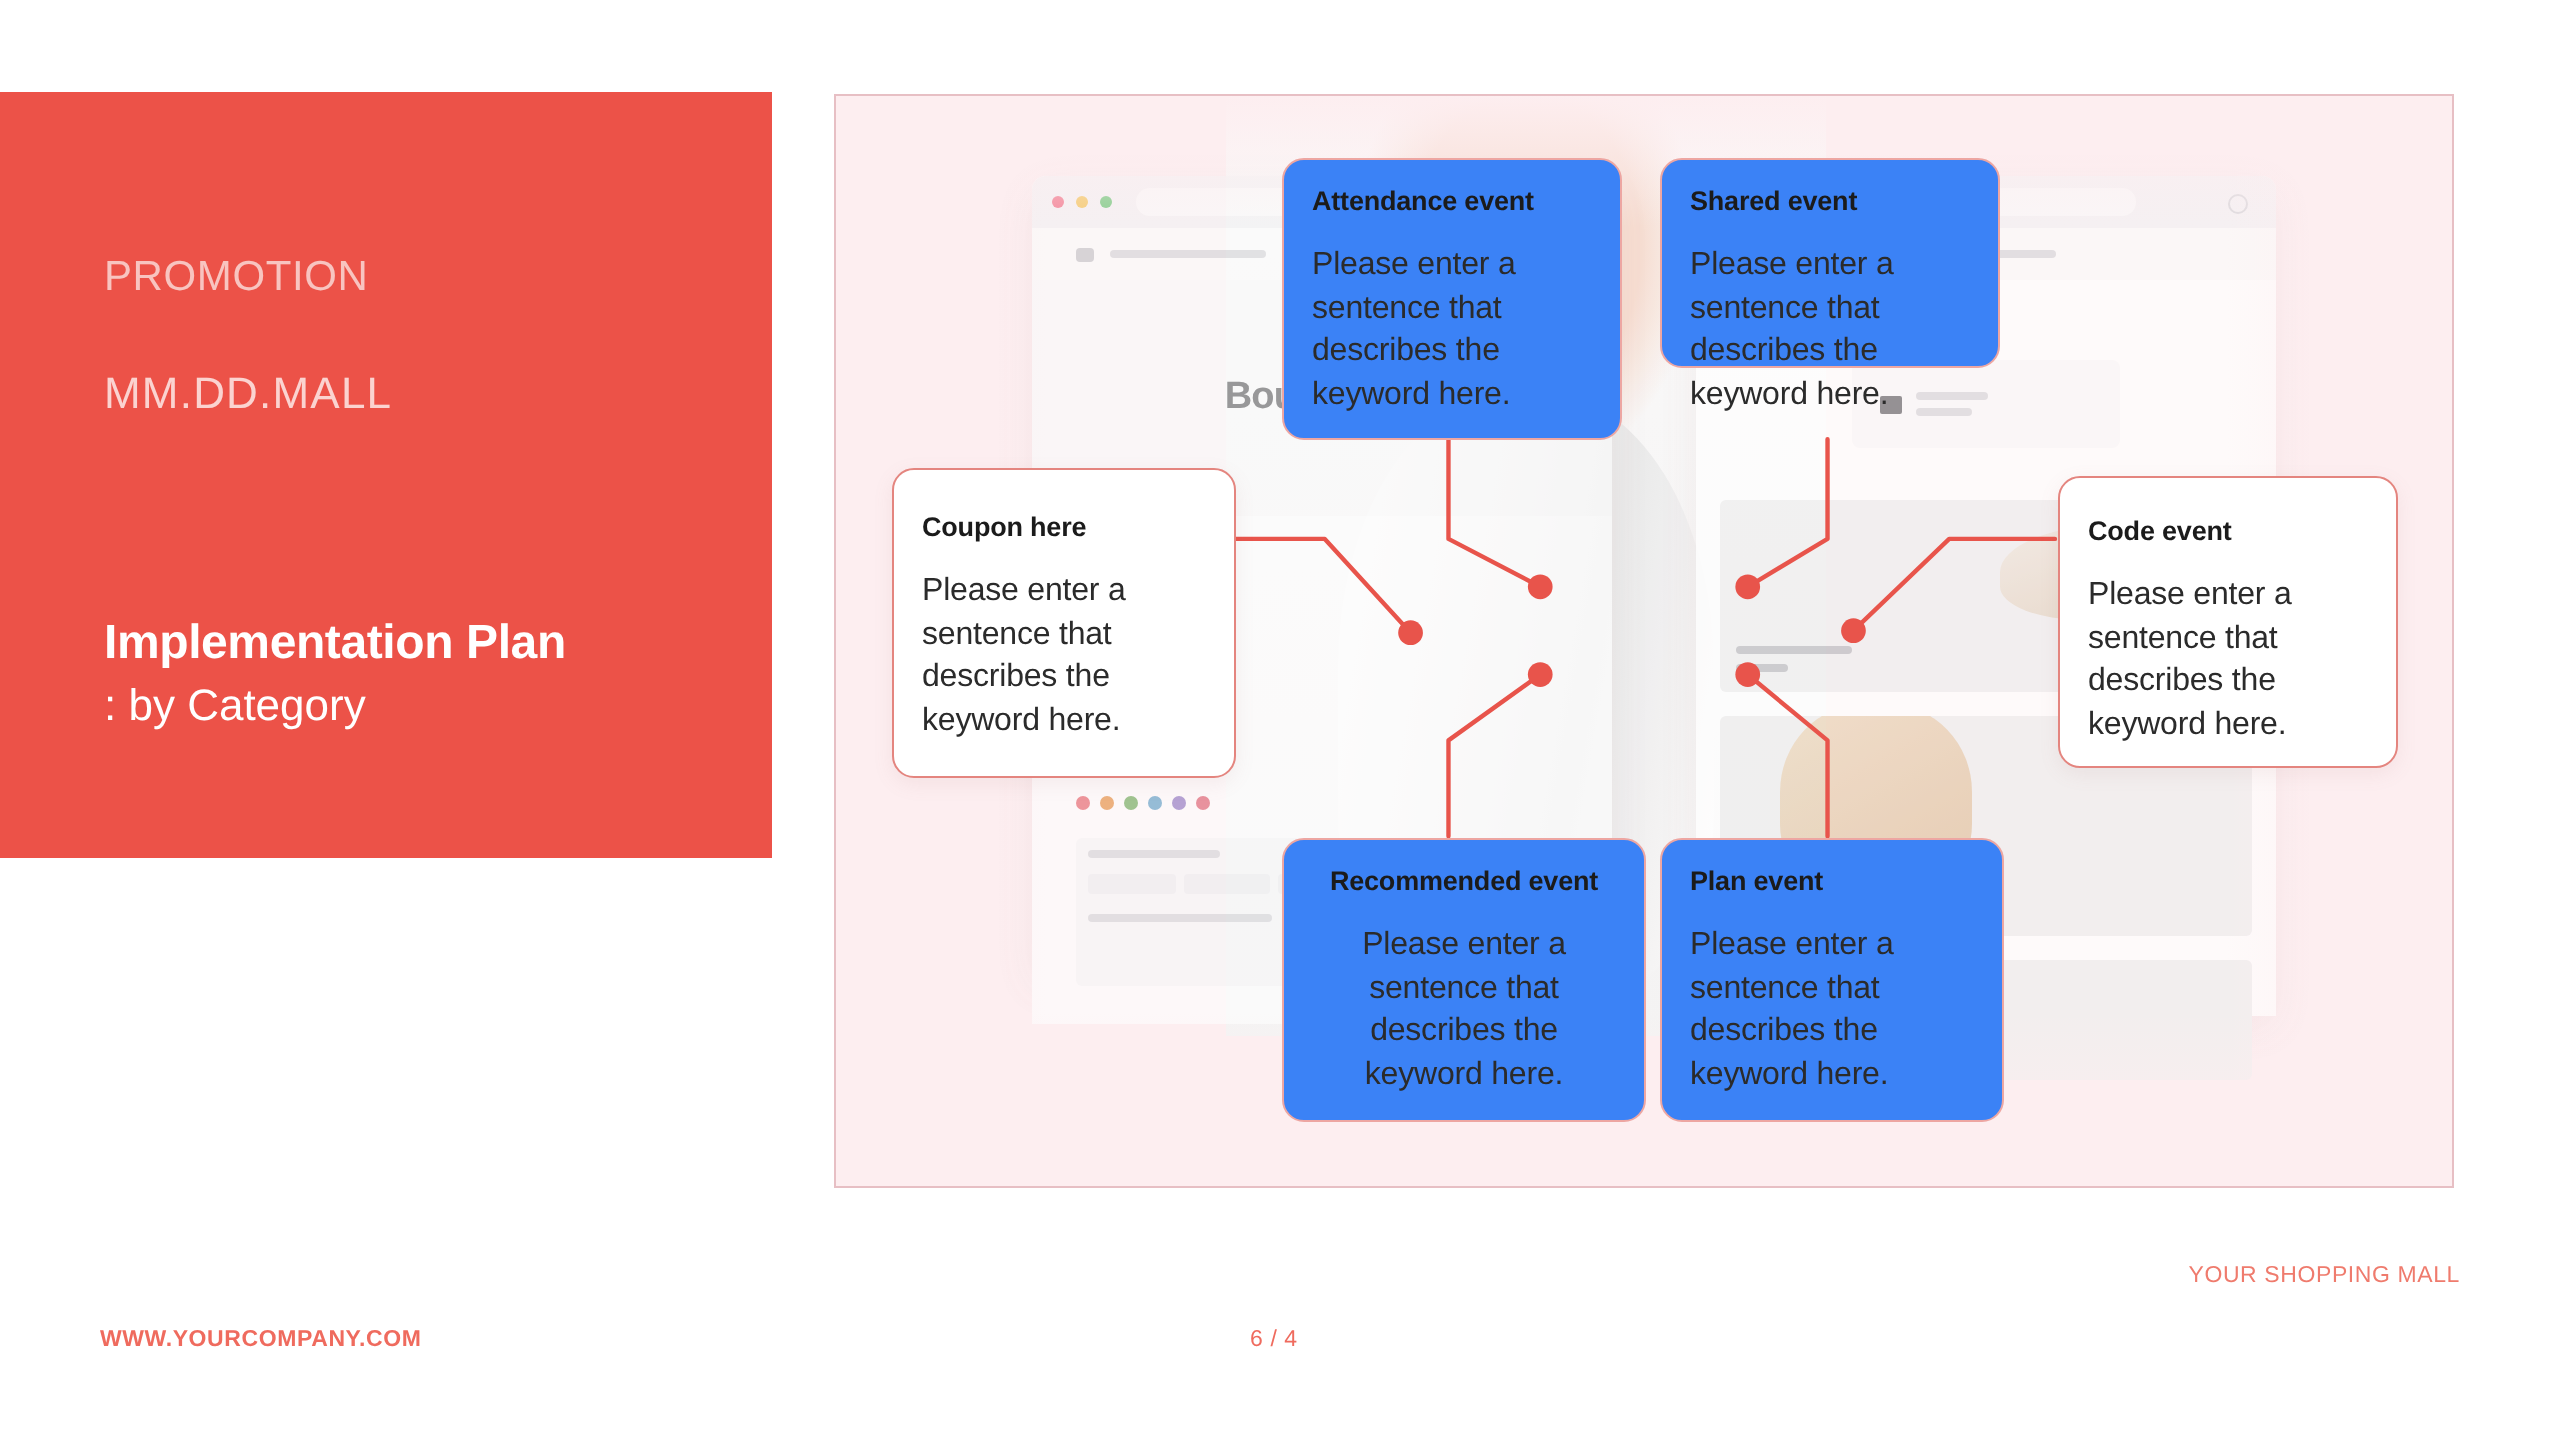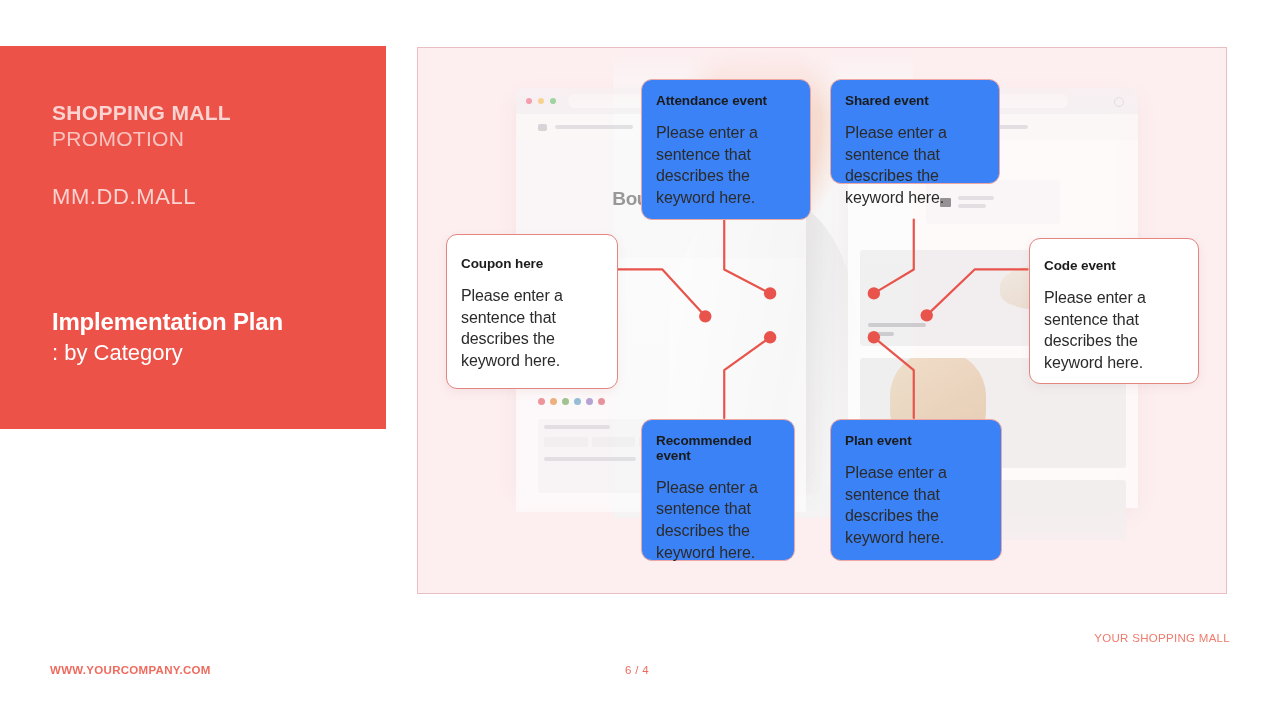--- a/index.html
+++ b/index.html
@@ -149,21 +149,20 @@
   }
   .footer-right{
     position:absolute;right:50px;top:632px;
     font-size:11.5px;letter-spacing:.3px;color:#ef7b6d;
   }
 </style>
 </head>
 <body>
 
 <div class="left-panel">
-  <div class="kicker-strong">SHOPPING MALL</div>
   <div class="kicker-light">PROMOTION</div>
   <div class="date-line">MM.DD.MALL</div>
   <div class="main-title">Implementation Plan</div>
   <div class="sub-title">: by Category</div>
 </div>
 
 <div class="diagram">
 
   <div class="bg-art">
 
@@ -287,21 +286,21 @@
   <div class="card white" style="left:28px;top:186px;width:172px;height:155px;padding-top:22px;">
     <p class="card-title">Coupon here</p>
     <p class="card-body">Please enter a sentence that describes the keyword here.</p>
   </div>
 
   <div class="card white" style="left:611px;top:190px;width:170px;height:146px;padding-top:20px;">
     <p class="card-title">Code event</p>
     <p class="card-body">Please enter a sentence that describes the keyword here.</p>
   </div>
 
-  <div class="card pink" style="left:223px;top:371px;width:154px;height:142px;">
+  <div class="card pink" style="left:223px;top:371px;width:182px;height:142px;text-align:center;">
     <p class="card-title">Recommended event</p>
     <p class="card-body">Please enter a sentence that describes the keyword here.</p>
   </div>
 
   <div class="card pink" style="left:412px;top:371px;width:172px;height:142px;">
     <p class="card-title">Plan event</p>
     <p class="card-body">Please enter a sentence that describes the keyword here.</p>
   </div>
 
 </div>

